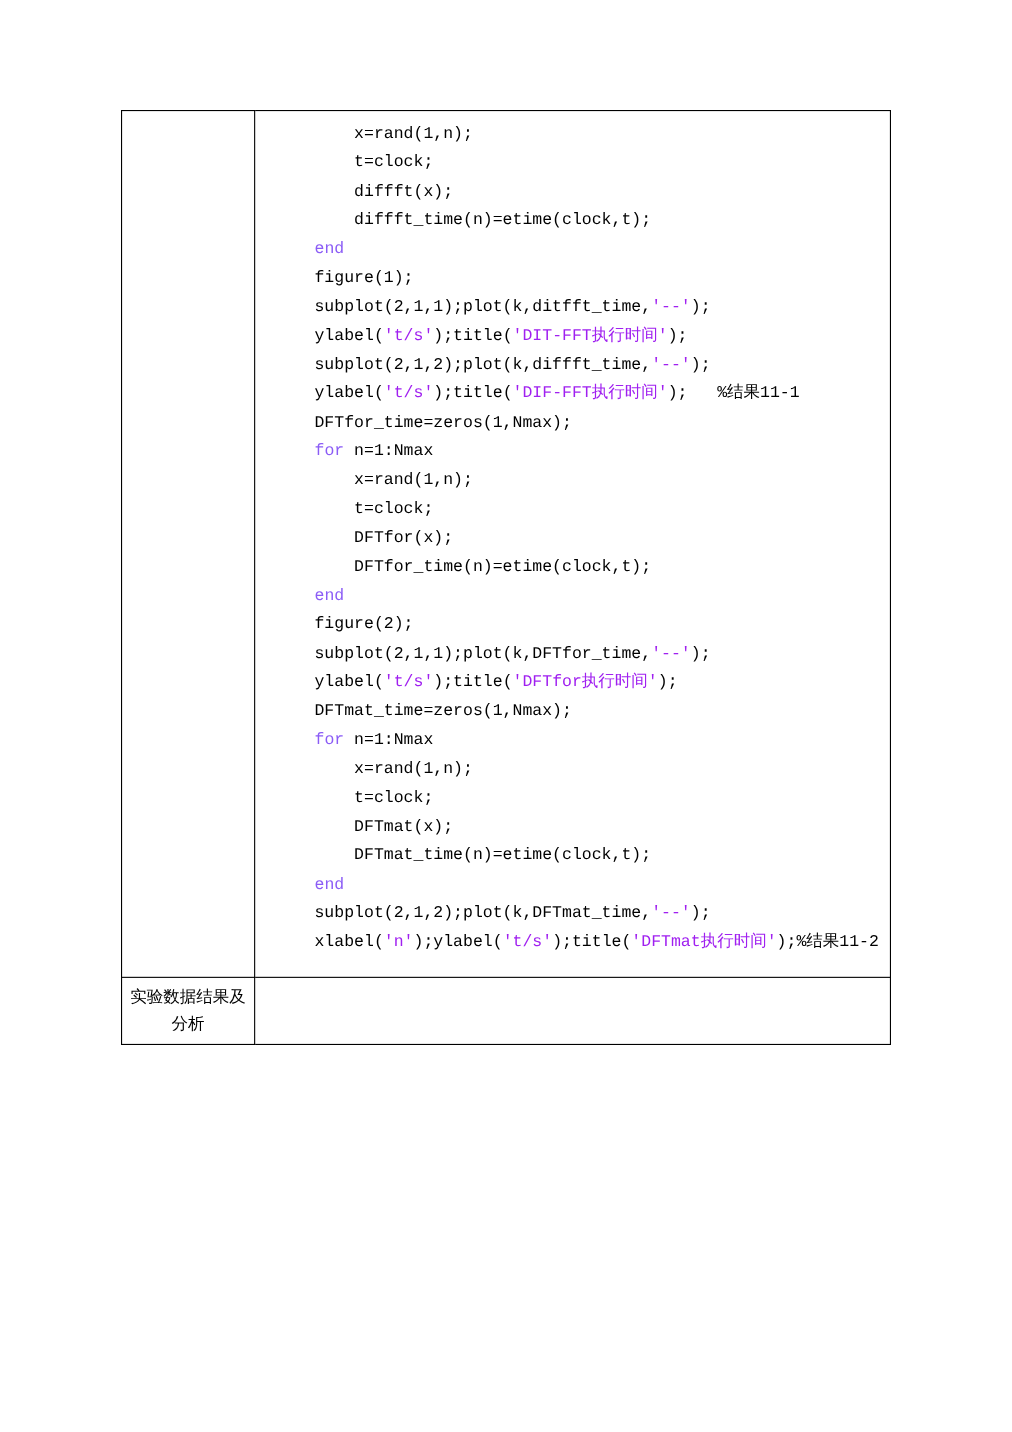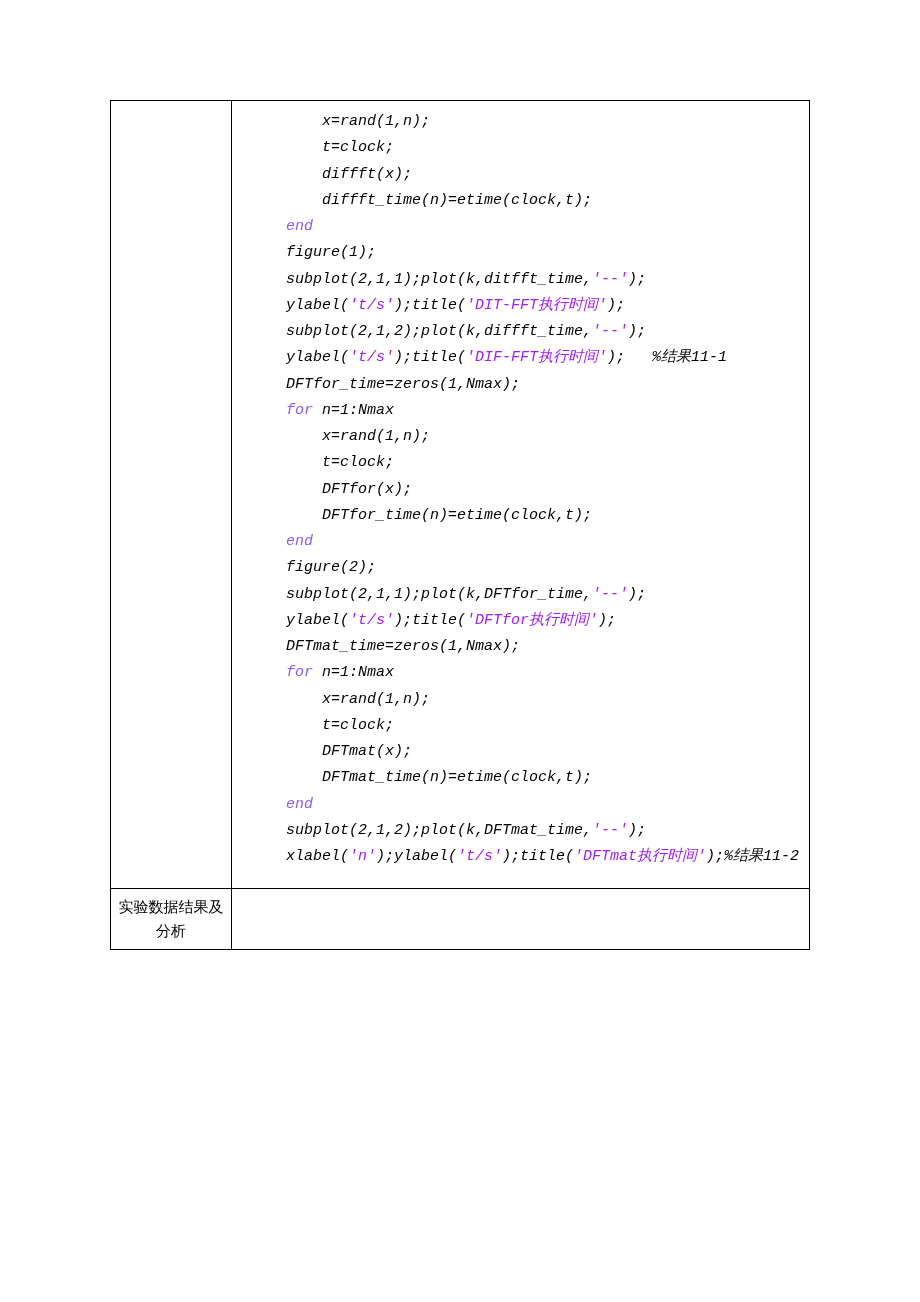--- a/index.html
+++ b/index.html
@@ -22,21 +22,20 @@
   }
   td.left-col {
     width: 155px;
     text-align: center;
     font-size: 15px;
     padding: 6px 4px;
     line-height: 1.6;
   }
   td.right-col {
     padding: 8px 10px 18px 18px;
-    font-style: italic;
   }
   pre.code {
     margin: 0;
     font-family: "Courier New", monospace;
     font-size: 15px;
     line-height: 1.75;
     white-space: pre;
     color: #000;
   }
   .kw { color: #8b5cf6; }

